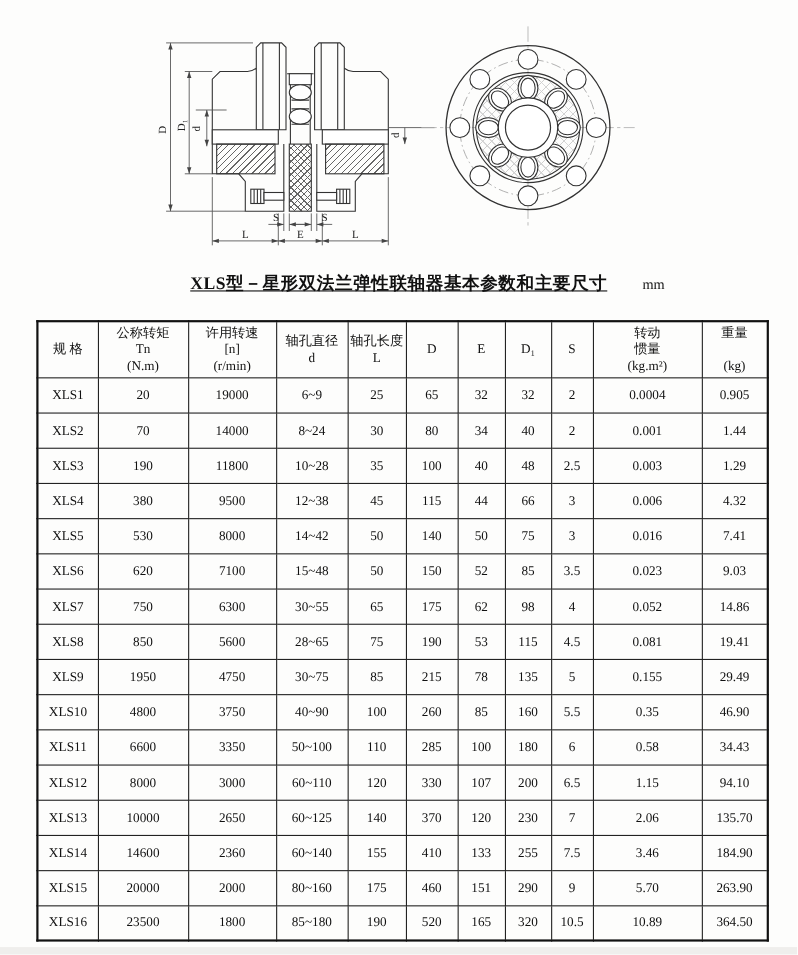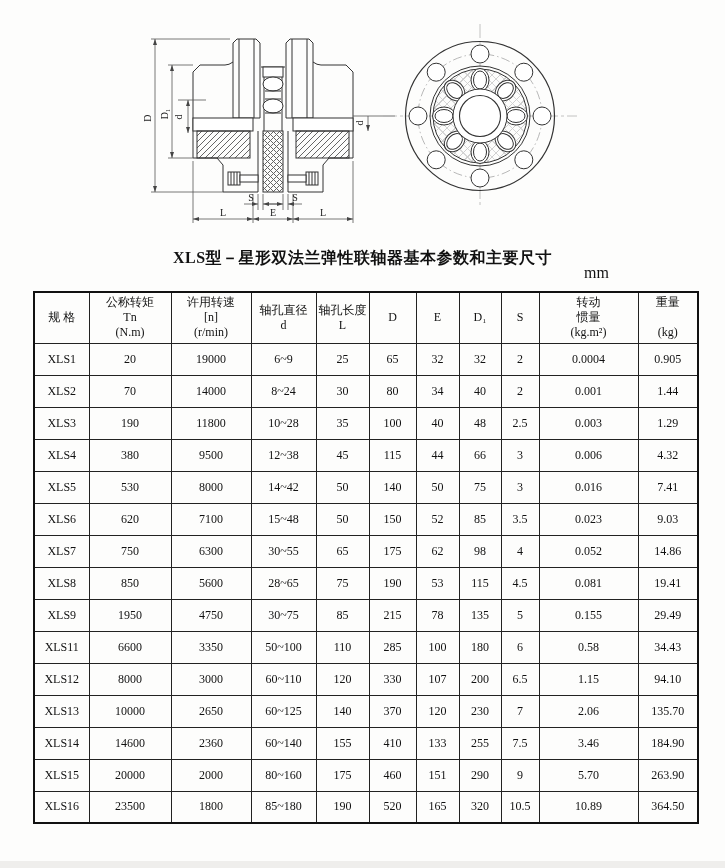--- a/index.html
+++ b/index.html
@@ -7,23 +7,23 @@
         font-family:"Liberation Serif","DejaVu Serif",serif;color:#111;}
   .figure{position:absolute;left:0;top:0;width:725px;height:245px;}
   .figure svg{position:absolute;}
   .hatch{position:absolute;}
   .h-single{background:repeating-linear-gradient(135deg,transparent 0 3.4px,#666 3.4px 4.2px);}
   .h-cross{background:repeating-linear-gradient(135deg,transparent 0 3.4px,#666 3.4px 4.2px),
                      repeating-linear-gradient(45deg,transparent 0 3.4px,#666 3.4px 4.2px);}
   .h-light{border-radius:50%;
            background:repeating-linear-gradient(135deg,transparent 0 5px,#cfcfcf 5px 5.8px),
                       repeating-linear-gradient(45deg,transparent 0 5px,#d8d8d8 5px 5.8px);}
-  .title-row{position:absolute;left:0;top:248px;width:725px;height:24px;}
+  .title-row{position:absolute;left:0;top:248px;width:725px;height:24px;text-decoration:underline;}
   .doc-title{text-align:center;font-size:16px;font-weight:bold;letter-spacing:.5px;}
-  .unit-label{position:absolute;left:584px;top:16px;font-size:16px;}
+  .unit-label{position:absolute;left:584px;top:3px;font-size:13px;}
   table.params{position:absolute;left:33px;top:291px;width:664px;border-collapse:collapse;
                table-layout:fixed;border:2px solid #111;background:#fdfdfc;}
   table.params th,table.params td{border:1px solid #222;text-align:center;vertical-align:middle;
                font-size:12px;font-weight:normal;padding:0;overflow:hidden;}
   table.params thead tr{height:51px;}
   table.params tbody tr{height:32px;}
   table.params th{white-space:pre-line;line-height:1.25;}
   .bottom-strip{position:absolute;left:0;bottom:0;width:725px;height:7px;background:#efeeec;}
   text{font-family:"Liberation Serif","DejaVu Serif",serif;}
 </style>
@@ -354,20 +354,33 @@
           <td>30~75</td>
           <td>85</td>
           <td>215</td>
           <td>78</td>
           <td>135</td>
           <td>5</td>
           <td>0.155</td>
           <td>29.49</td>
         </tr>
         <tr>
+          <td>XLS10</td>
+          <td>4800</td>
+          <td>3750</td>
+          <td>40~90</td>
+          <td>100</td>
+          <td>260</td>
+          <td>85</td>
+          <td>160</td>
+          <td>5.5</td>
+          <td>0.35</td>
+          <td>46.90</td>
+        </tr>
+        <tr>
           <td>XLS11</td>
           <td>6600</td>
           <td>3350</td>
           <td>50~100</td>
           <td>110</td>
           <td>285</td>
           <td>100</td>
           <td>180</td>
           <td>6</td>
           <td>0.58</td>

